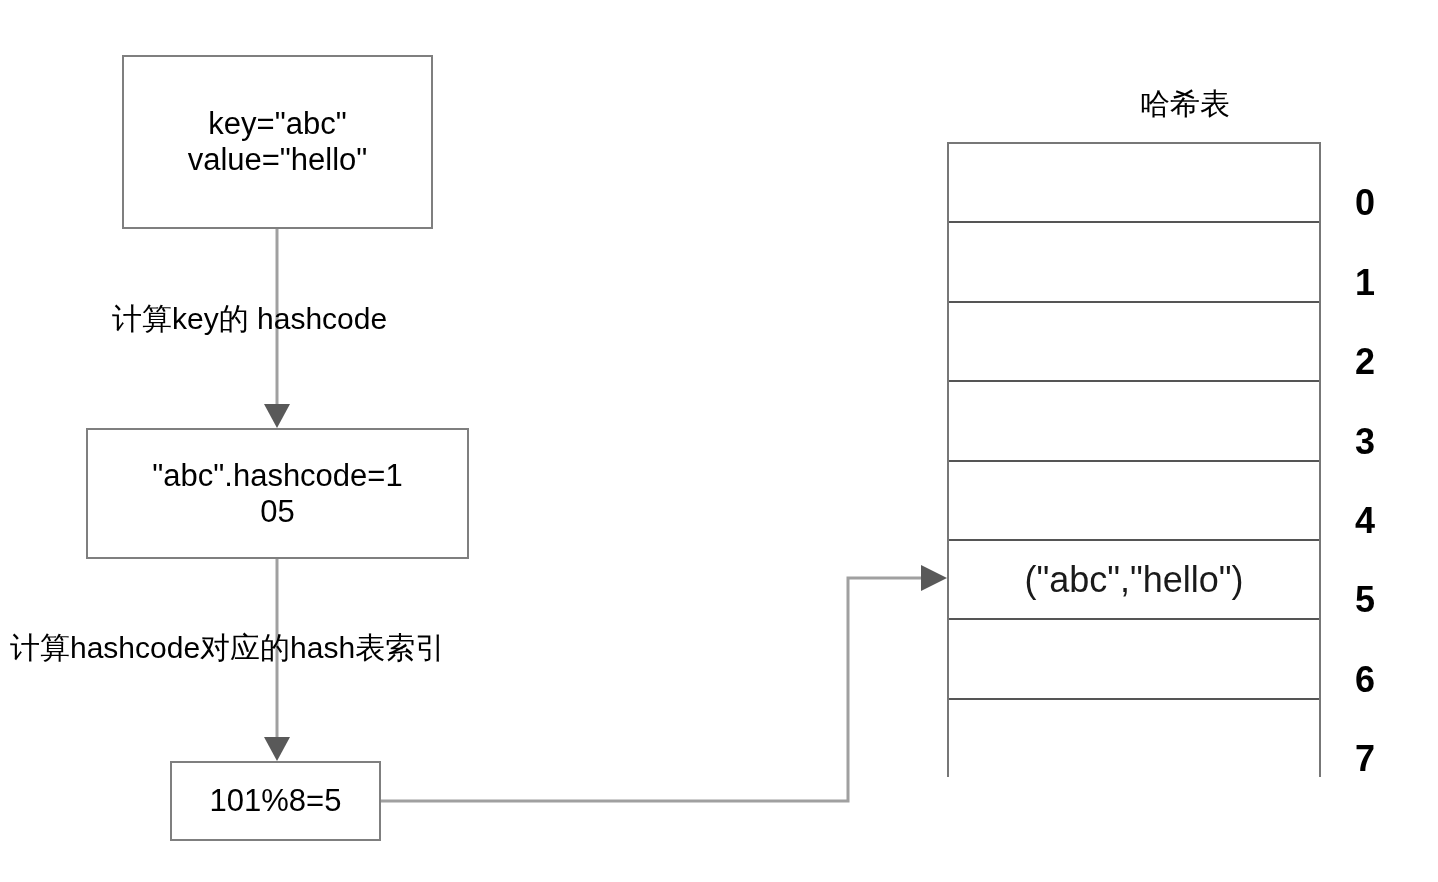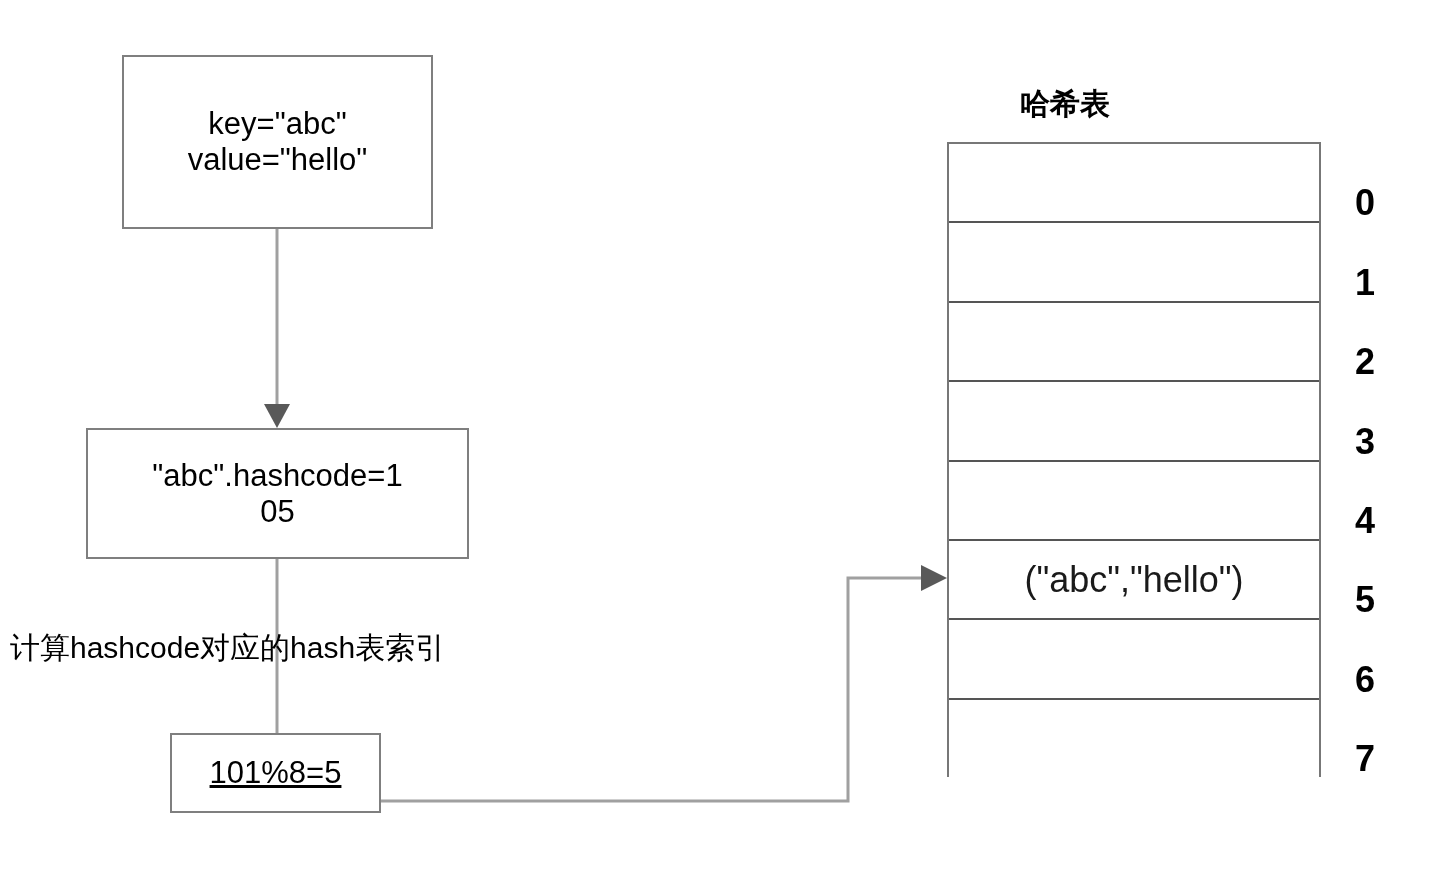--- a/index.html
+++ b/index.html
@@ -38,24 +38,23 @@
     width: 311px; height: 174px;
     font-size: 31px;
   }
   #box-hashcode {
     left: 86px;  top: 428px;
     width: 383px; height: 131px;
     font-size: 31px;
     padding: 0 28px;
   }
   #box-modulo {
-    left: 170px; top: 733px;
+    left: 170px; top: 761px;
     width: 211px; height: 80px;
     font-size: 31px;
-    text-decoration: underline;
   }
   .box-text { display: block; }
 
   
   .edge-label {
     position: absolute;
     font-size: 30px;
     color: #000000;
     white-space: nowrap;
     z-index: 4;
@@ -69,23 +68,23 @@
     left: 0; top: 0;
     width: 1438px; height: 882px;
     z-index: 1;
   }
 
   
   #hash-table-title {
     position: absolute;
     left: 1020px; top: 84px;
     width: 210px;
-    text-align: left;
+    text-align: right;
     font-size: 30px;
-    font-weight: bold;
+    font-weight: normal;
     color: #000000;
     z-index: 3;
   }
   #hash-table {
     position: absolute;
     left: 947px; top: 142px;
     width: 374px; height: 635px;
     box-sizing: border-box;
     border: 2px solid #777777;
     background: #ffffff;
@@ -140,20 +139,21 @@
     <polygon points="947,578 921,565 921,591" fill="#595959"></polygon>
   </svg>
 
   <div class="flow-box" id="box-input">
     <div>
       <span class="box-text">key="abc"</span>
       <span class="box-text">value="hello"</span>
     </div>
   </div>
 
+  <div class="edge-label" id="label-hashcode">计算key的 hashcode</div>
 
   <div class="flow-box" id="box-hashcode">
     <div>
       <span class="box-text">"abc".hashcode=1</span>
       <span class="box-text">05</span>
     </div>
   </div>
 
   <div class="edge-label" id="label-index">计算hashcode对应的hash表索引</div>
 

